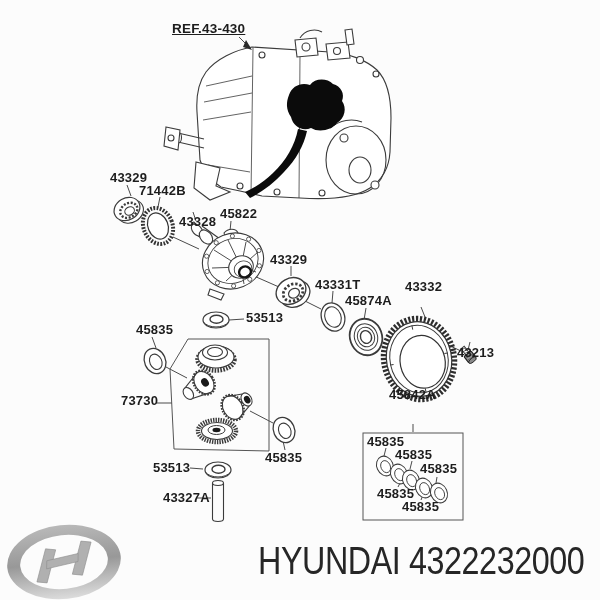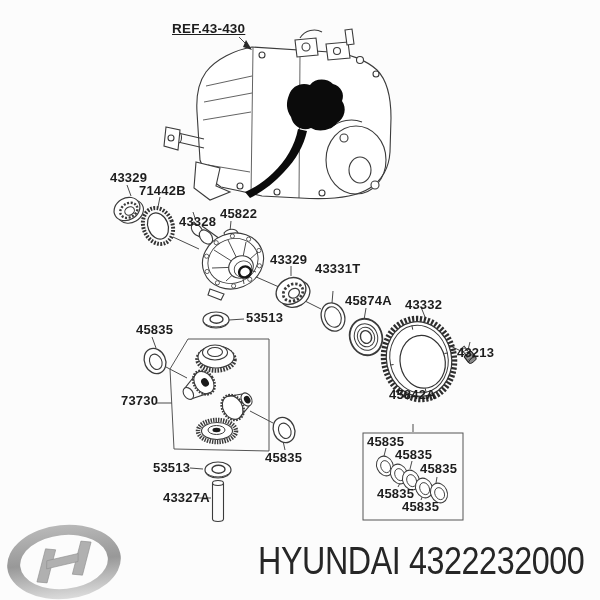--- a/index.html
+++ b/index.html
@@ -247,24 +247,24 @@
     <use href="#w45835" transform="translate(424,488) scale(.78)"></use>
     <use href="#w45835" transform="translate(439,493) scale(.78)"></use>
   </svg>
 
   <div class="lbl ref" style="left:172px;top:22px">REF.43-430</div>
   <div class="lbl" style="left:110px;top:171px">43329</div>
   <div class="lbl" style="left:139px;top:184px">71442B</div>
   <div class="lbl" style="left:179px;top:215px">43328</div>
   <div class="lbl" style="left:220px;top:207px">45822</div>
   <div class="lbl" style="left:270px;top:253px">43329</div>
-  <div class="lbl" style="left:315px;top:262px">43331T</div>
+  <div class="lbl" style="left:315px;top:278px">43331T</div>
   <div class="lbl" style="left:246px;top:311px">53513</div>
   <div class="lbl" style="left:345px;top:294px">45874A</div>
-  <div class="lbl" style="left:405px;top:298px">43332</div>
+  <div class="lbl" style="left:405px;top:280px">43332</div>
   <div class="lbl" style="left:457px;top:346px">43213</div>
   <div class="lbl" style="left:136px;top:323px">45835</div>
   <div class="lbl" style="left:121px;top:394px">73730</div>
   <div class="lbl" style="left:265px;top:451px">45835</div>
   <div class="lbl" style="left:153px;top:461px">53513</div>
   <div class="lbl" style="left:163px;top:491px">43327A</div>
   <div class="lbl" style="left:389px;top:388px">45842A</div>
   <div class="lbl" style="left:367px;top:435px">45835</div>
   <div class="lbl" style="left:395px;top:448px">45835</div>
   <div class="lbl" style="left:420px;top:462px">45835</div>

